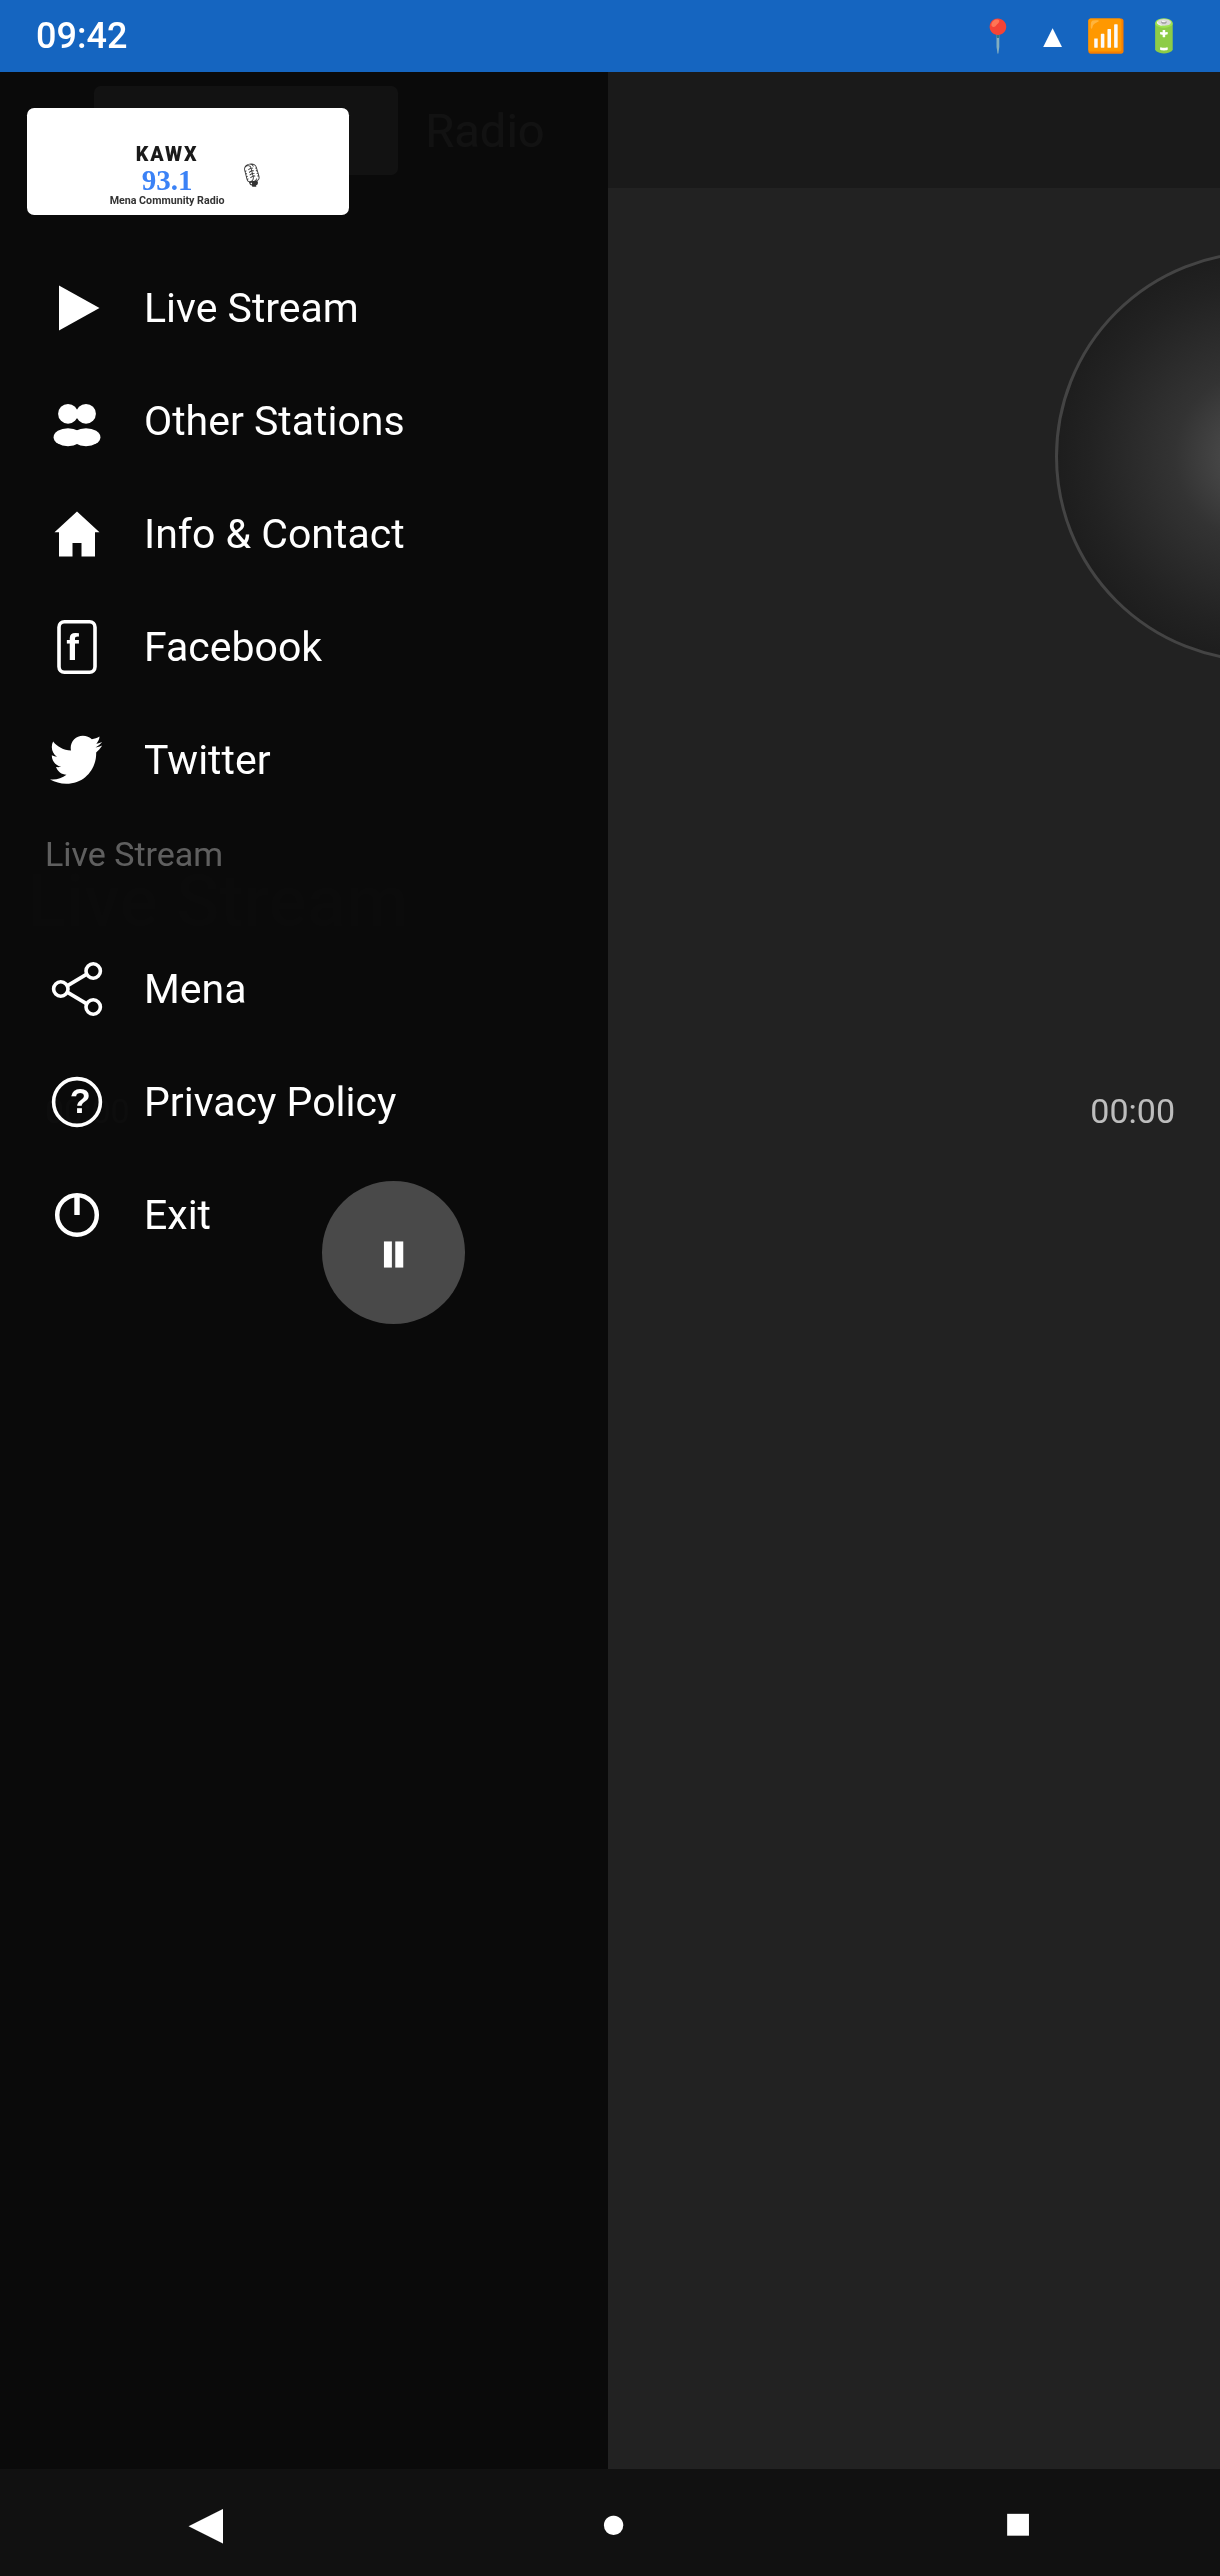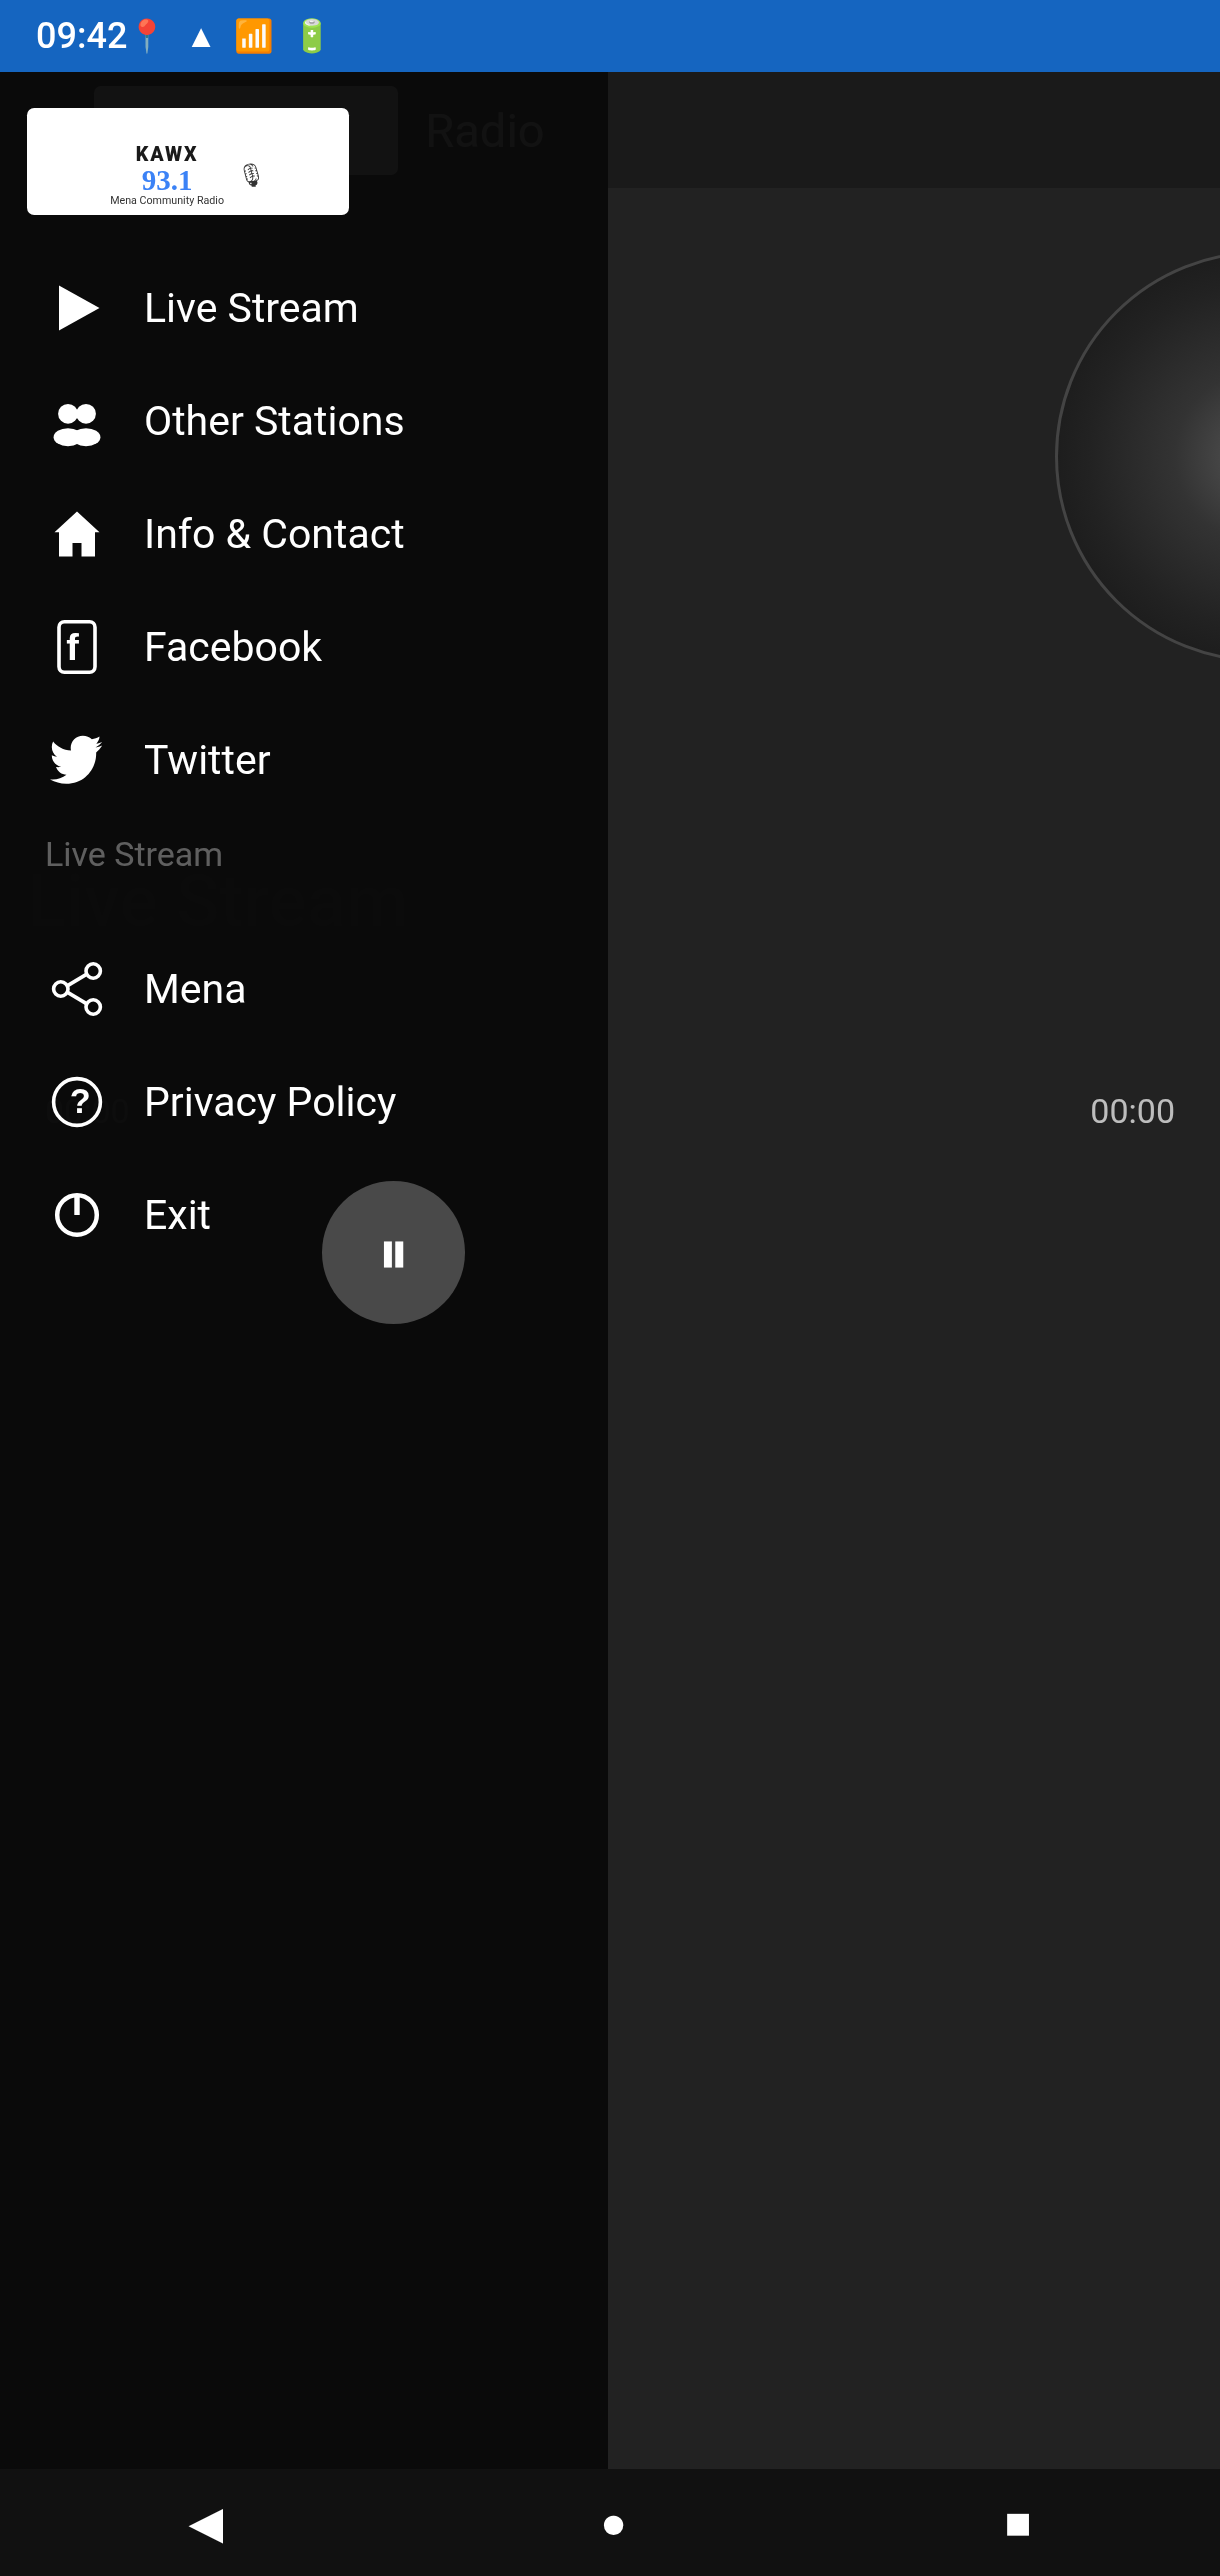--- a/index.html
+++ b/index.html
@@ -16,21 +16,21 @@
     
     .status-bar {
       position: absolute;
       top: 0;
       left: 0;
       width: 100%;
       height: 72px;
       background: #1565C0;
       display: flex;
       align-items: center;
-      justify-content: flex-start;
+      justify-content: space-between;
       padding: 0 36px;
       z-index: 100;
     }
 
     .status-time {
       color: white;
       font-size: 36px;
       font-weight: 500;
     }
 
@@ -94,21 +94,21 @@
       font-size: 36px;
       font-weight: 900;
       color: #3b82f6;
       line-height: 1;
       font-family: Liberation Serif, serif;
     }
 
     .logo-sub {
       font-size: 12.5px;
       color: #333;
-      font-weight: 400;
+      font-weight: 700;
     }
 
     .logo-mic {
       display: inline-block;
       margin-left: 9px;
       font-size: 29px;
       color: #333;
     }
 
     .app-title {

